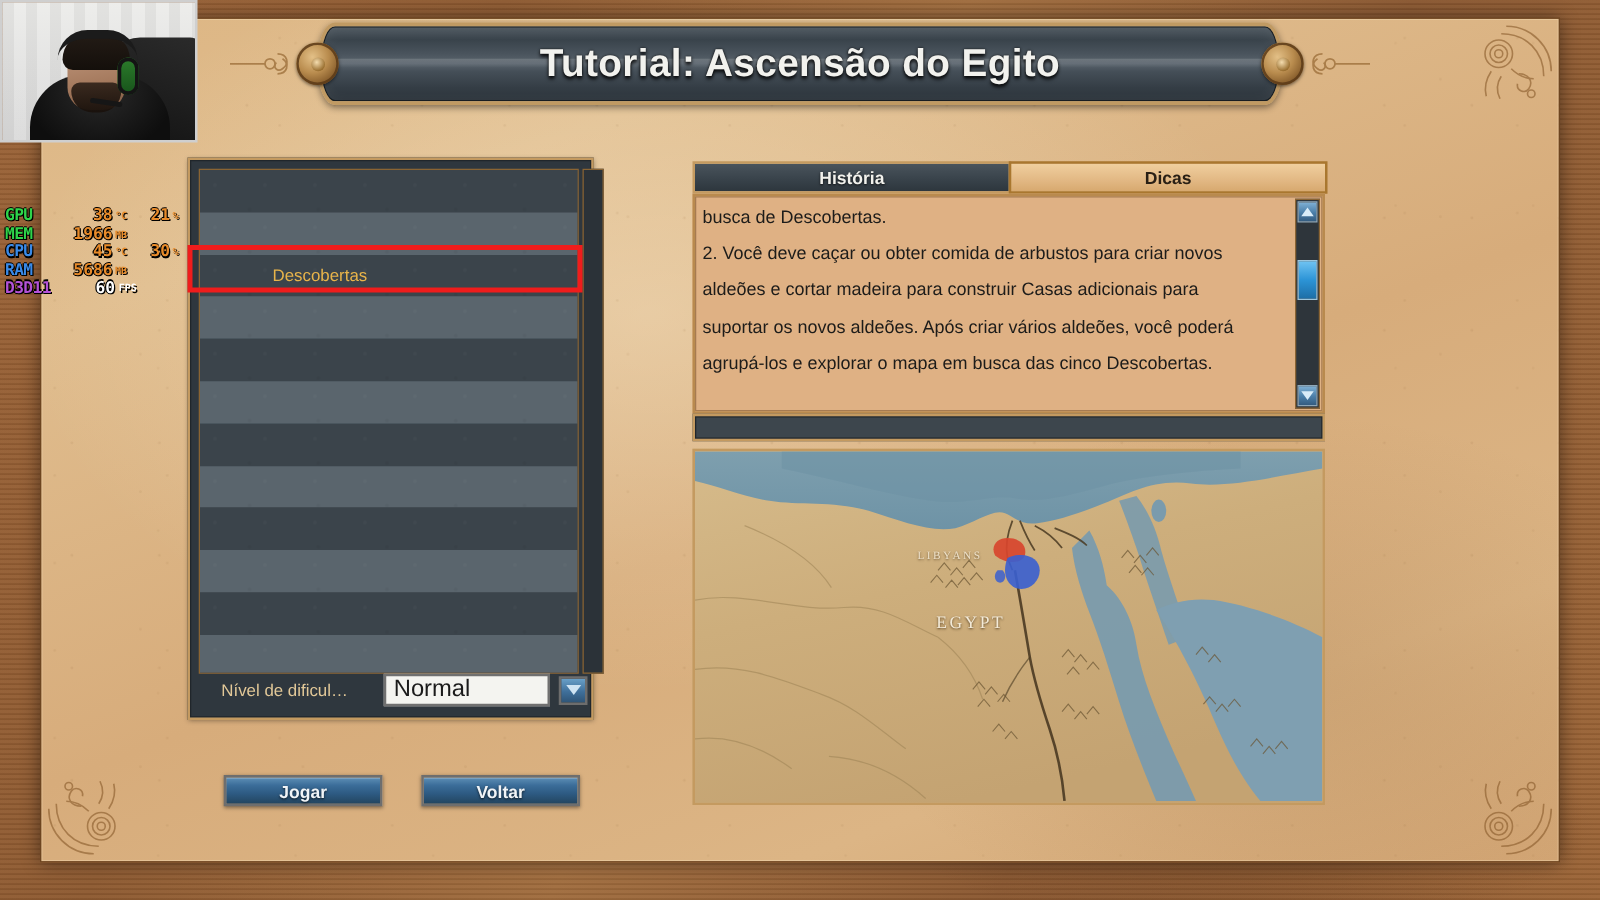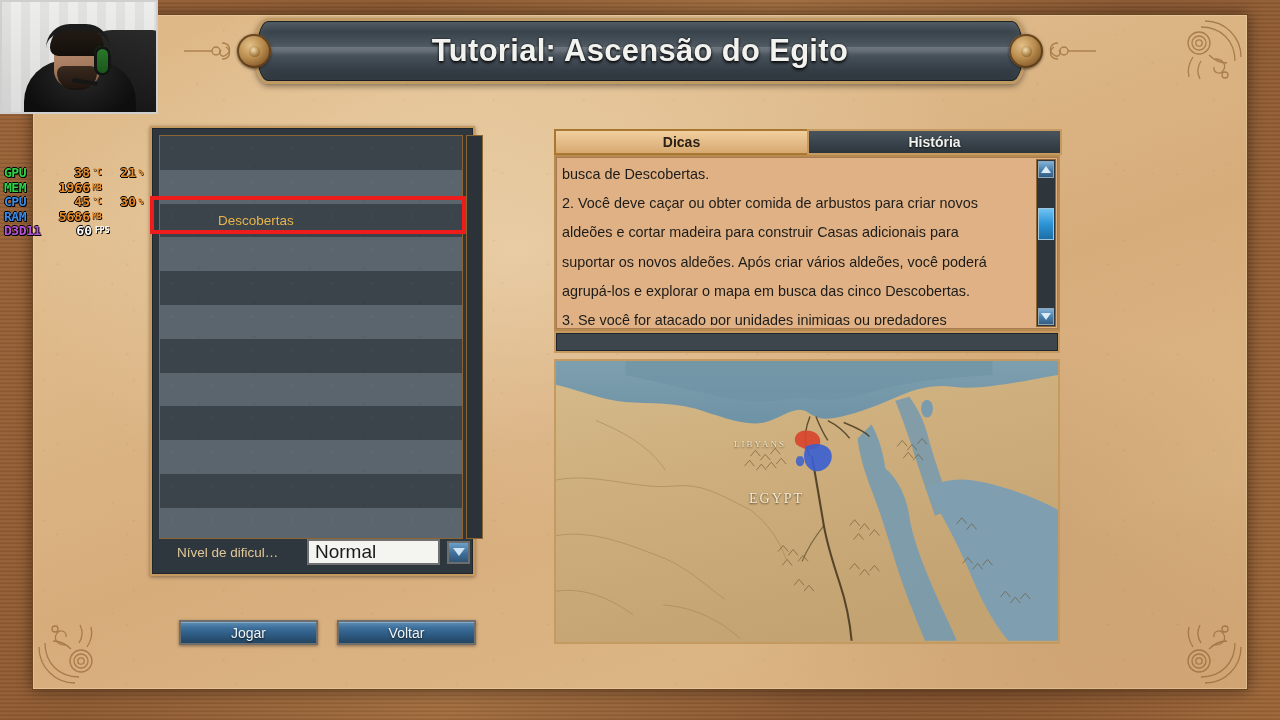--- a/index.html
+++ b/index.html
@@ -222,27 +222,27 @@
   .arrow-dn {
     width: 0; height: 0;
     border-left: 6px solid transparent;
     border-right: 6px solid transparent;
     border-top: 8px solid #cfe4f3;
   }
 
   
   .gbtn {
     position: absolute;
-    width: 139px; height: 25px;
+    width: 127px; height: 25px;
     border: 2px solid #6e6e6e;
     background:
       linear-gradient(180deg, #5e8fb6 0%, #3b6d99 30%, #2d5a82 62%, #23455f 100%);
     color: #f0f4f7;
     font-size: 14px;
-    font-weight: normal;
+    font-weight: bold;
     display: flex; align-items: center; justify-content: center;
     text-shadow: 0 1px 2px rgba(0,0,0,.75);
     box-shadow: inset 0 1px 0 rgba(255,255,255,.25), 0 1px 3px rgba(0,0,0,.4);
   }
   #btn-play { left: 179px; top: 620px; }
   #btn-back { left: 337px; top: 620px; }
 
   
   #tabs-row {
     position: absolute;
@@ -614,32 +614,31 @@
       </div>
     </div>
   </div>
 
   <div id="annotation-box"></div>
 
   <div class="gbtn" id="btn-play">Jogar</div>
   <div class="gbtn" id="btn-back">Voltar</div>
 
   <div id="tabs-row">
+    <div class="tab">História</div>
     <div class="tab active">Dicas</div>
-    <div class="tab">História</div>
   </div>
 
   <div id="text-panel">
     <div class="text-body">
       <p>busca de Descobertas.</p>
       <p>2. Você deve caçar ou obter comida de arbustos para criar novos</p>
       <p>aldeões e cortar madeira para construir Casas adicionais para</p>
       <p>suportar os novos aldeões. Após criar vários aldeões, você poderá</p>
       <p>agrupá-los e explorar o mapa em busca das cinco Descobertas.</p>
-      <p>3. Se você for atacado por unidades inimigas ou predadores</p>
     </div>
     <div class="vscroll">
       <div class="vs-btn vs-up">
         <span class="arrow-up-s"></span>
       </div>
       <div class="vs-thumb"></div>
       <div class="vs-btn vs-dn">
         <span class="arrow-dn-s"></span>
       </div>
     </div>

